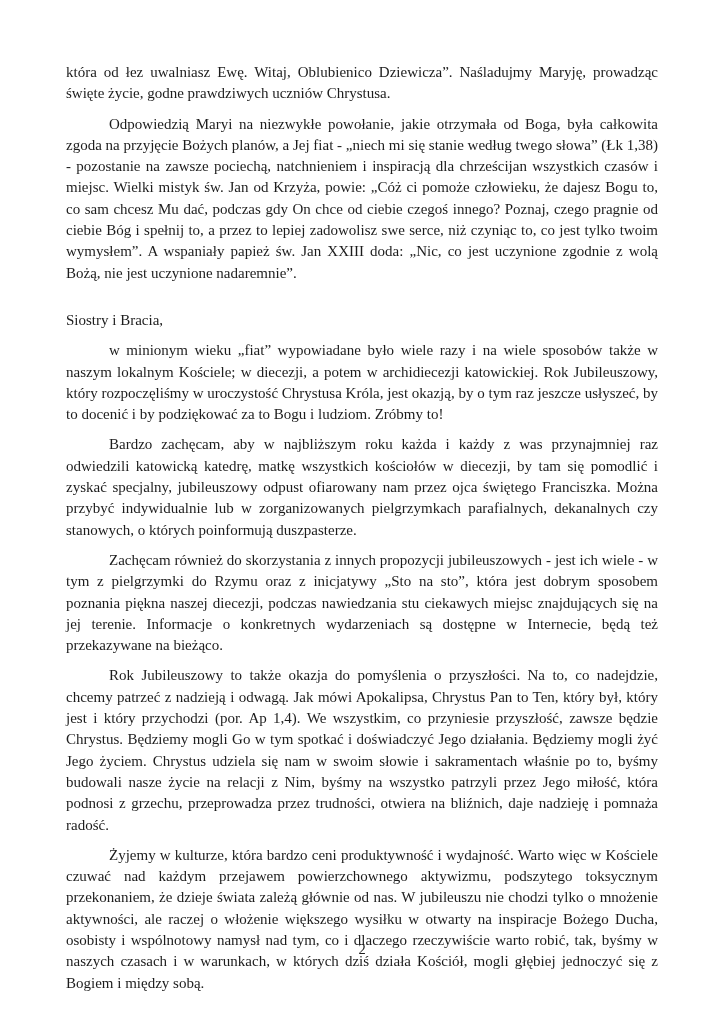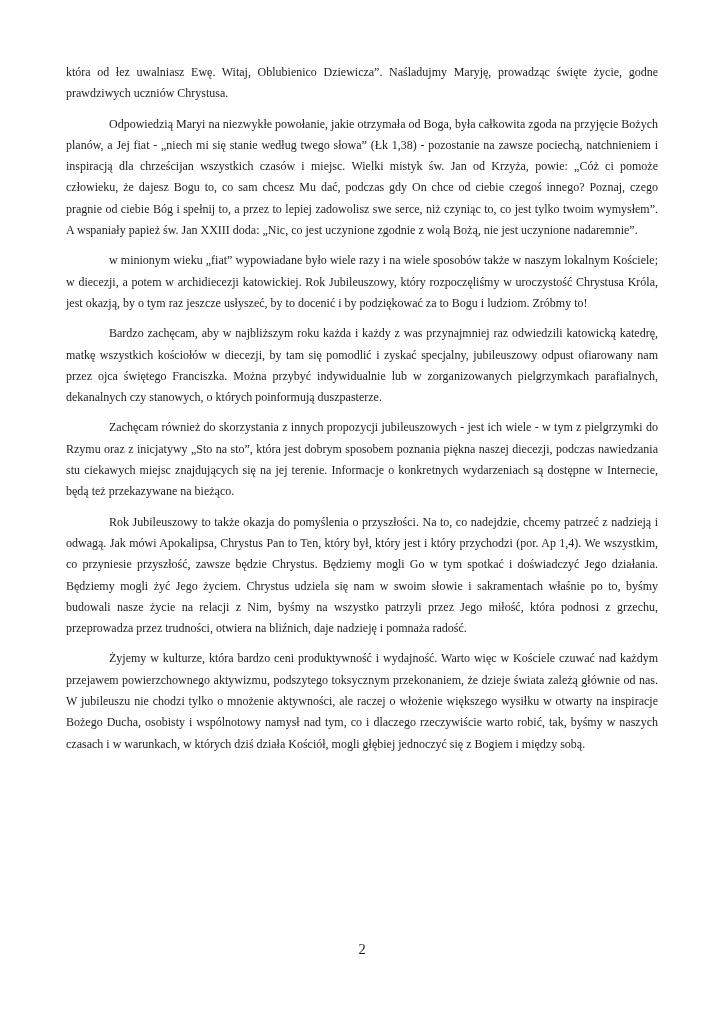--- a/index.html
+++ b/index.html
@@ -15,21 +15,21 @@
     overflow: hidden;
     font-family: "Liberation Serif", "DejaVu Serif", serif;
     color: #1c1c1c;
   }
   .content {
     position: absolute;
     top: 62px;
     left: 66px;
     width: 592px;
     text-align: justify;
-    font-size: 12px;
+    font-size: 15px;
     line-height: 21.3px;
   }
   .content p {
     margin: 0 0 9px 0;
     padding: 0;
   }
   .content p.indent {
     text-indent: 43px;
   }
   .content p.section-gap {
@@ -45,20 +45,21 @@
     color: #1c1c1c;
   }
 </style>
 </head>
 <body>
 
 <div class="page">
   <div class="content">
     <p>która od łez uwalniasz Ewę. Witaj, Oblubienico Dziewicza”. Naśladujmy Maryję, prowadząc święte życie, godne prawdziwych uczniów Chrystusa.</p>
     <p class="indent">Odpowiedzią Maryi na niezwykłe powołanie, jakie otrzymała od Boga, była całkowita zgoda na przyjęcie Bożych planów, a Jej fiat - „niech mi się stanie według twego słowa” (Łk 1,38) - pozostanie na zawsze pociechą, natchnieniem i inspiracją dla chrześcijan wszystkich czasów i miejsc. Wielki mistyk św. Jan od Krzyża, powie: „Cóż ci pomoże człowieku, że dajesz Bogu to, co sam chcesz Mu dać, podczas gdy On chce od ciebie czegoś innego? Poznaj, czego pragnie od ciebie Bóg i spełnij to, a przez to lepiej zadowolisz swe serce, niż czyniąc to, co jest tylko twoim wymysłem”. A wspaniały papież św. Jan XXIII doda: „Nic, co jest uczynione zgodnie z wolą Bożą, nie jest uczynione nadaremnie”.</p>
+    <p class="section-gap">Siostry i Bracia,</p>
     <p class="indent">w minionym wieku „fiat” wypowiadane było wiele razy i na wiele sposobów także w naszym lokalnym Kościele; w diecezji, a potem w archidiecezji katowickiej. Rok Jubileuszowy, który rozpoczęliśmy w uroczystość Chrystusa Króla, jest okazją, by o tym raz jeszcze usłyszeć, by to docenić i by podziękować za to Bogu i ludziom. Zróbmy to!</p>
     <p class="indent">Bardzo zachęcam, aby w najbliższym roku każda i każdy z was przynajmniej raz odwiedzili katowicką katedrę, matkę wszystkich kościołów w diecezji, by tam się pomodlić i zyskać specjalny, jubileuszowy odpust ofiarowany nam przez ojca świętego Franciszka. Można przybyć indywidualnie lub w zorganizowanych pielgrzymkach parafialnych, dekanalnych czy stanowych, o których poinformują duszpasterze.</p>
     <p class="indent">Zachęcam również do skorzystania z innych propozycji jubileuszowych - jest ich wiele - w tym z pielgrzymki do Rzymu oraz z inicjatywy „Sto na sto”, która jest dobrym sposobem poznania piękna naszej diecezji, podczas nawiedzania stu ciekawych miejsc znajdujących się na jej terenie. Informacje o konkretnych wydarzeniach są dostępne w Internecie, będą też przekazywane na bieżąco.</p>
     <p class="indent">Rok Jubileuszowy to także okazja do pomyślenia o przyszłości. Na to, co nadejdzie, chcemy patrzeć z nadzieją i odwagą. Jak mówi Apokalipsa, Chrystus Pan to Ten, który był, który jest i który przychodzi (por. Ap 1,4). We wszystkim, co przyniesie przyszłość, zawsze będzie Chrystus. Będziemy mogli Go w tym spotkać i doświadczyć Jego działania. Będziemy mogli żyć Jego życiem. Chrystus udziela się nam w swoim słowie i sakramentach właśnie po to, byśmy budowali nasze życie na relacji z Nim, byśmy na wszystko patrzyli przez Jego miłość, która podnosi z grzechu, przeprowadza przez trudności, otwiera na bliźnich, daje nadzieję i pomnaża radość.</p>
     <p class="indent">Żyjemy w kulturze, która bardzo ceni produktywność i wydajność. Warto więc w Kościele czuwać nad każdym przejawem powierzchownego aktywizmu, podszytego toksycznym przekonaniem, że dzieje świata zależą głównie od nas. W jubileuszu nie chodzi tylko o mnożenie aktywności, ale raczej o włożenie większego wysiłku w otwarty na inspiracje Bożego Ducha, osobisty i wspólnotowy namysł nad tym, co i dlaczego rzeczywiście warto robić, tak, byśmy w naszych czasach i w warunkach, w których dziś działa Kościół, mogli głębiej jednoczyć się z Bogiem i między sobą.</p>
   </div>
   <div class="page-footer">2</div>
 </div>
 
 </body></html>

